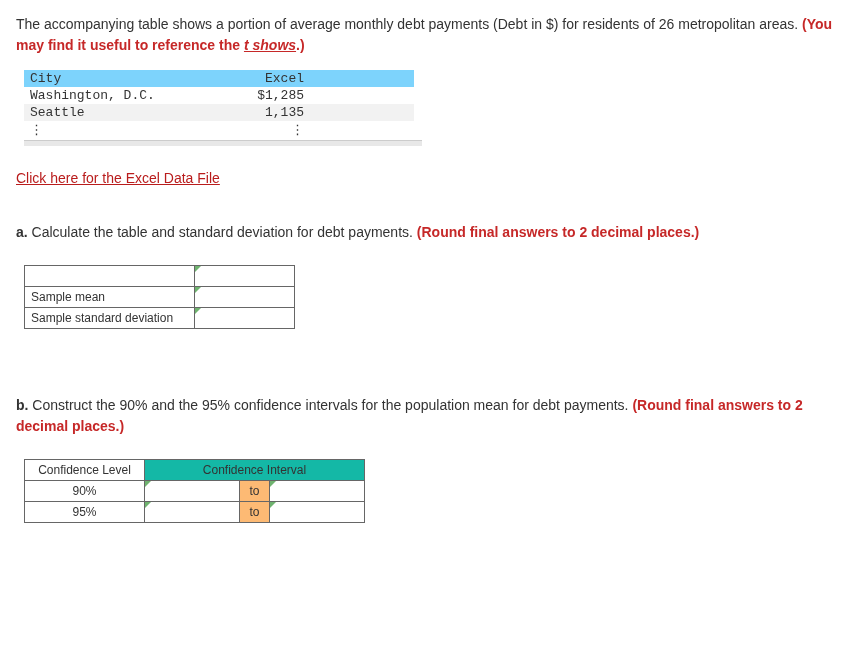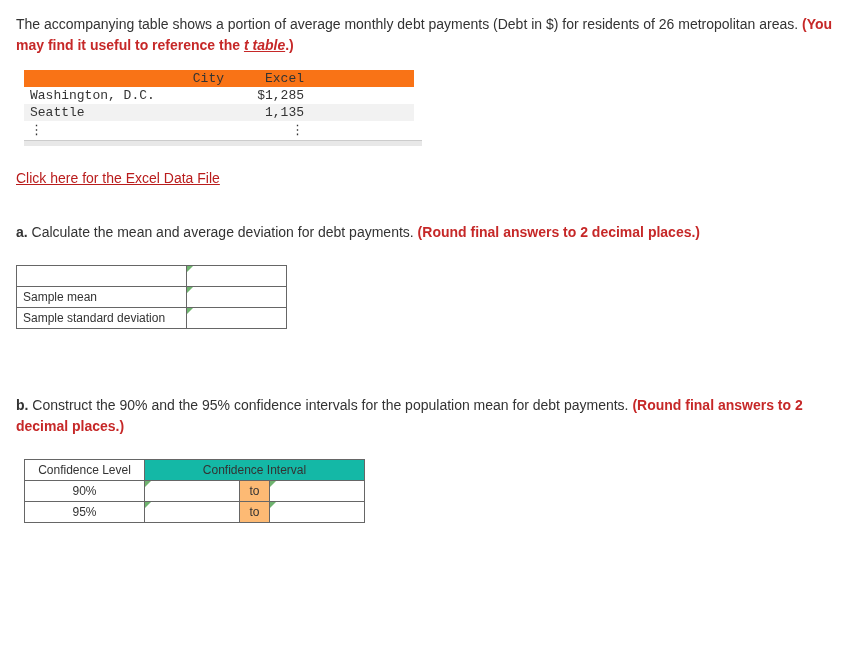--- a/index.html
+++ b/index.html
@@ -17,33 +17,33 @@
   .link-t { color: #c62828; font-weight: bold; text-decoration: underline; font-style: italic; cursor: pointer; }
   .link-blue { color: #b91c1c; text-decoration: underline; cursor: pointer; display: inline-block; margin: 24px 0 26px 0; }
 
   .mono-table {
     font-family: "Courier New", monospace;
     font-size: 13px;
     border-collapse: collapse;
     margin-left: 8px;
   }
   .mono-table td { padding: 1px 0; }
-  .mono-table .hdr td { background: #f97316; text-align: right; }
+  .mono-table .hdr td { background: #7dd3fc; }
   .mono-table .alt td { background: #f2f2f2; }
   .mono-table .c-city { width: 200px; padding-left: 6px; }
   .mono-table .c-debt { width: 90px; text-align: right; padding-right: 10px; }
   .mono-table .end-spacer { width: 100px; background: #e6e6e6; }
   .scroll-hint { width: 398px; height: 6px; background: #e8e8e8; border-top: 1px solid #ccc; margin-left: 8px; margin-top: 1px; }
 
   .q { margin: 10px 0 22px 0; line-height: 1.5; }
   .q strong { font-weight: bold; }
 
   table.ans {
     border-collapse: collapse;
-    margin-left: 0;
+    margin-left: 8px;
   }
   table.ans td, table.ans th {
     border: 1px solid #666;
     font-size: 12px;
     padding: 3px 6px;
     font-weight: normal;
   }
   table.ans .label-cell { width: 170px; text-align: left; background: #fff; }
   table.ans .input-cell { width: 100px; background: #fff; position: relative; }
   table.ans .input-cell::before {
@@ -76,21 +76,21 @@
   }
   table.ci .to { width: 30px; background: #fdba74; }
 </style>
 </head>
 <body>
 
 
 
 <div class="intro">
   <span>The accompanying table shows a portion of average monthly debt payments (Debt in $) for residents of 26 metropolitan areas. </span>
-  <span class="bold-red">(You may find it useful to reference the </span><span class="link-t">t table</span><span class="bold-red">.)</span>
+  <span class="bold-red">(You may find it useful to reference the </span><span class="link-t">t shows</span><span class="bold-red">.)</span>
 </div>
 
 <table class="mono-table">
   <tbody>
       <tr class="hdr">
     <td class="c-city">City</td>
     <td class="c-debt">Excel</td>
     <td class="end-spacer"></td>
   </tr>
   <tr>
@@ -108,21 +108,21 @@
     <td class="c-debt">⋮</td>
     <td></td>
   </tr>
 </tbody>
   </table>
 <div class="scroll-hint"></div>
 
 <a class="link-blue">Click here for the Excel Data File</a>
 
 <div class="q">
-  <strong>a.</strong><span> Calculate the mean and average deviation for debt payments. </span><span class="bold-red">(Round final answers to 2 decimal places.)</span>
+  <strong>a.</strong><span> Calculate the table and standard deviation for debt payments. </span><span class="bold-red">(Round final answers to 2 decimal places.)</span>
 </div>
 
 <table class="ans">
   <tbody>
       <tr>
     <td class="blank-cell" style="border-bottom:1px solid #666">&nbsp;</td>
     <td class="input-cell" style="background:#fff;">
       <span style="visibility:hidden">.</span>
     </td>
   </tr>

